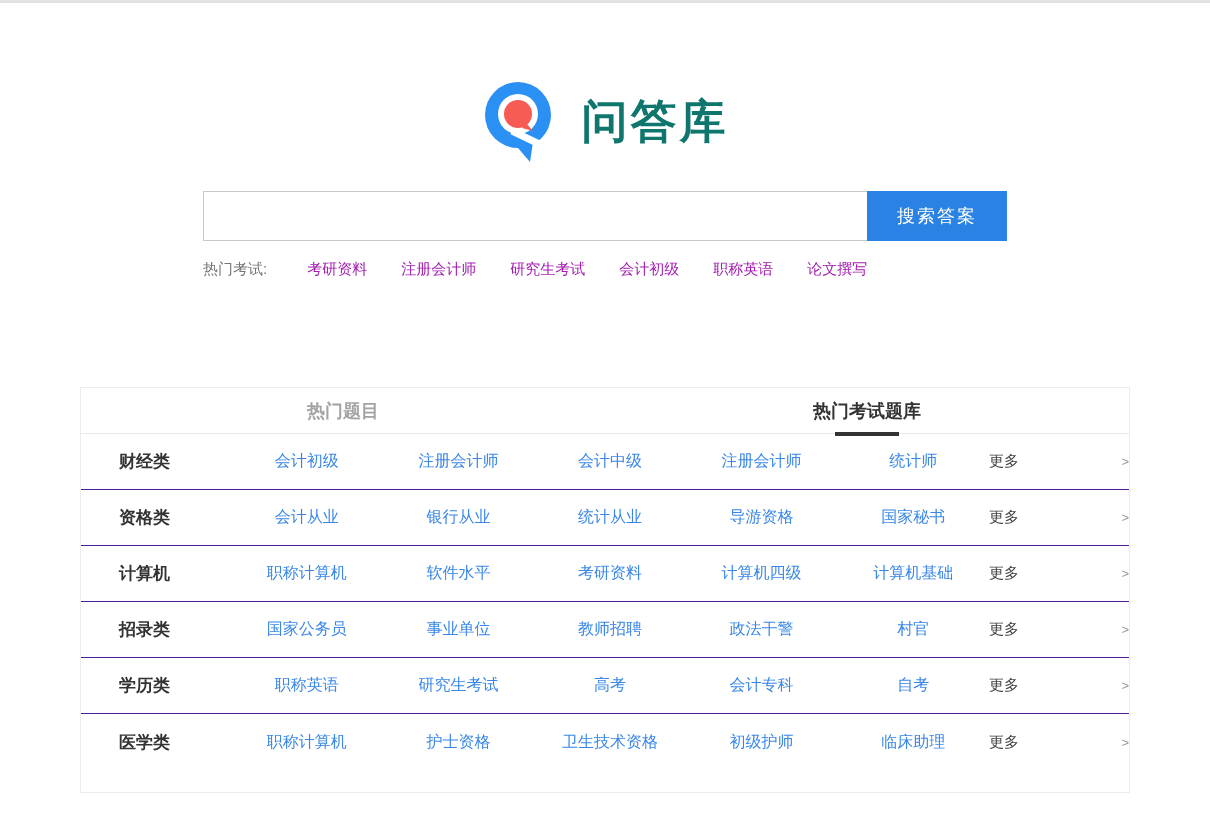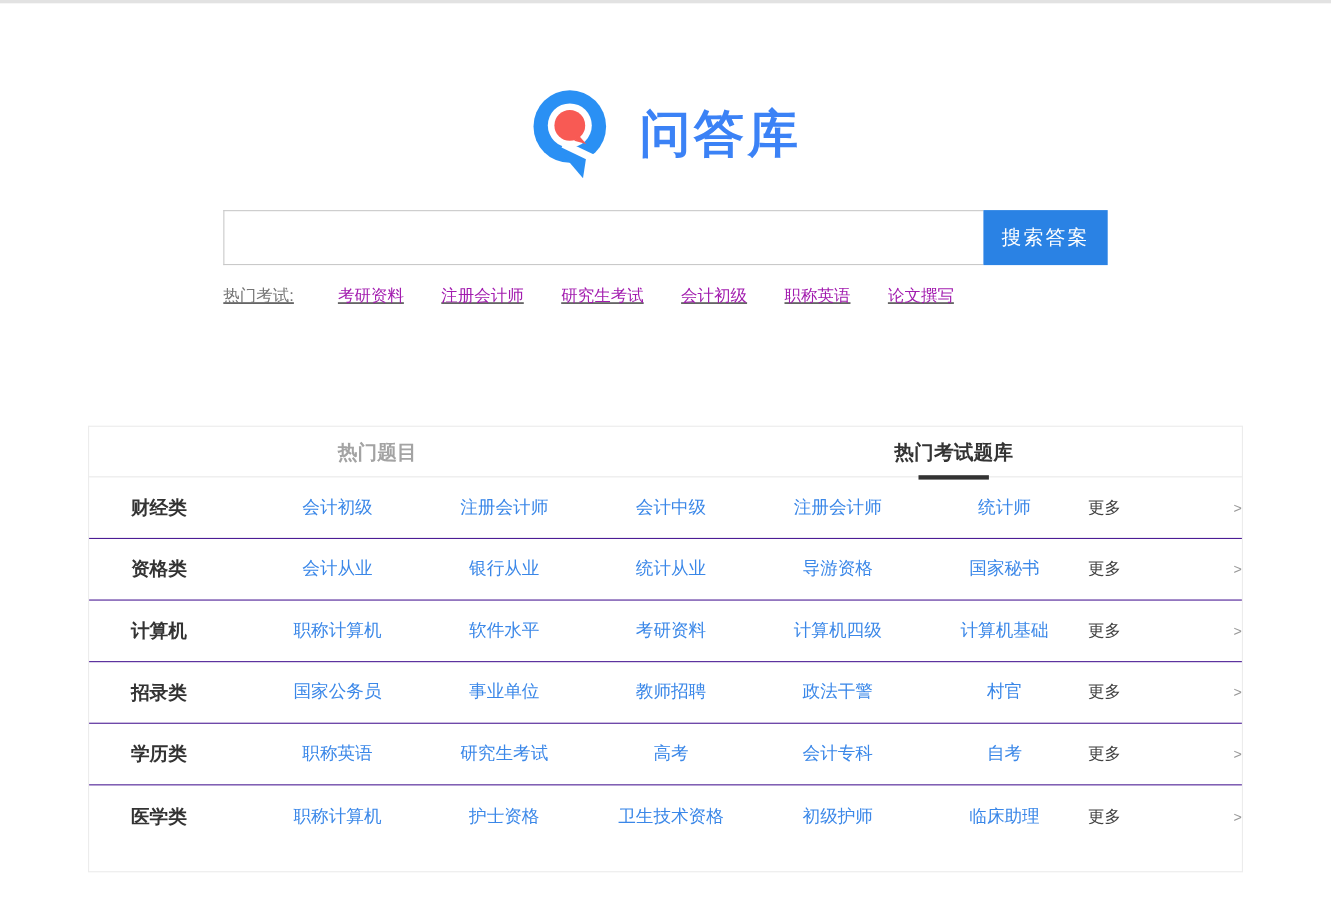--- a/index.html
+++ b/index.html
@@ -4,29 +4,29 @@
 <style>
   * { box-sizing: border-box; margin: 0; padding: 0; }
   html, body { width: 1210px; height: 836px; background: #ffffff; overflow: hidden; }
   body { font-family: "Liberation Sans", "DejaVu Sans", sans-serif; }
 
   .top-border { width: 100%; height: 3px; border-top: 3px solid #e2e2e2; }
 
   
   .logo-wrap { margin-top: 78px; display: flex; justify-content: center; align-items: center; gap: 20px; }
   .logo-icon svg { display: block; }
-  .logo-text { font-size: 46px; font-weight: 700; color: #3b82f6; letter-spacing: 3px; }
+  .logo-text { font-size: 46px; font-weight: 700; color: #0f766e; letter-spacing: 3px; }
 
   
   .search-wrap { width: 804px; margin: 28px auto 0; display: flex; height: 50px; }
   .search-input { flex: 1; height: 50px; border: 1px solid #c9c9c9; border-right: none; outline: none; font-size: 17px; padding: 0 14px; color: #333; background: #fff; }
-  .search-btn { width: 113px; height: 50px; border: none; background: #2a82e4; color: #ffffff; font-size: 18px; letter-spacing: 2px; cursor: pointer; font-family: inherit; }
+  .search-btn { width: 140px; height: 50px; border: none; background: #2a82e4; color: #ffffff; font-size: 18px; letter-spacing: 2px; cursor: pointer; font-family: inherit; }
 
   
-  .hot-row { width: 804px; margin: 19px auto 0; display: flex; align-items: center; font-size: 15px; text-decoration: underline; }
+  .hot-row { width: 804px; margin: 19px auto 0; display: flex; align-items: center; font-size: 15px; }
   .hot-label { color: #757575; margin-right: 40px; }
   .hot-link { color: #a21caf; margin-right: 34px; text-decoration: none; cursor: pointer; }
 
   
   .panel { width: 1050px; margin: 108px auto 0; border: 1px solid #ececec; background: #fff; padding-bottom: 22px; }
   .panel-tabs { display: flex; height: 46px; border-bottom: 1px solid #e8e8e8; }
   .tab { flex: 1; display: flex; align-items: center; justify-content: center; font-size: 18px; font-weight: 700; cursor: pointer; position: relative; }
   .tab.active { color: #333; }
   .tab.active::after { content: ""; position: absolute; left: 50%; transform: translateX(-50%); bottom: -3px; width: 64px; height: 4px; background: #333; }
   .tab.inactive { color: #a3a3a3; }

